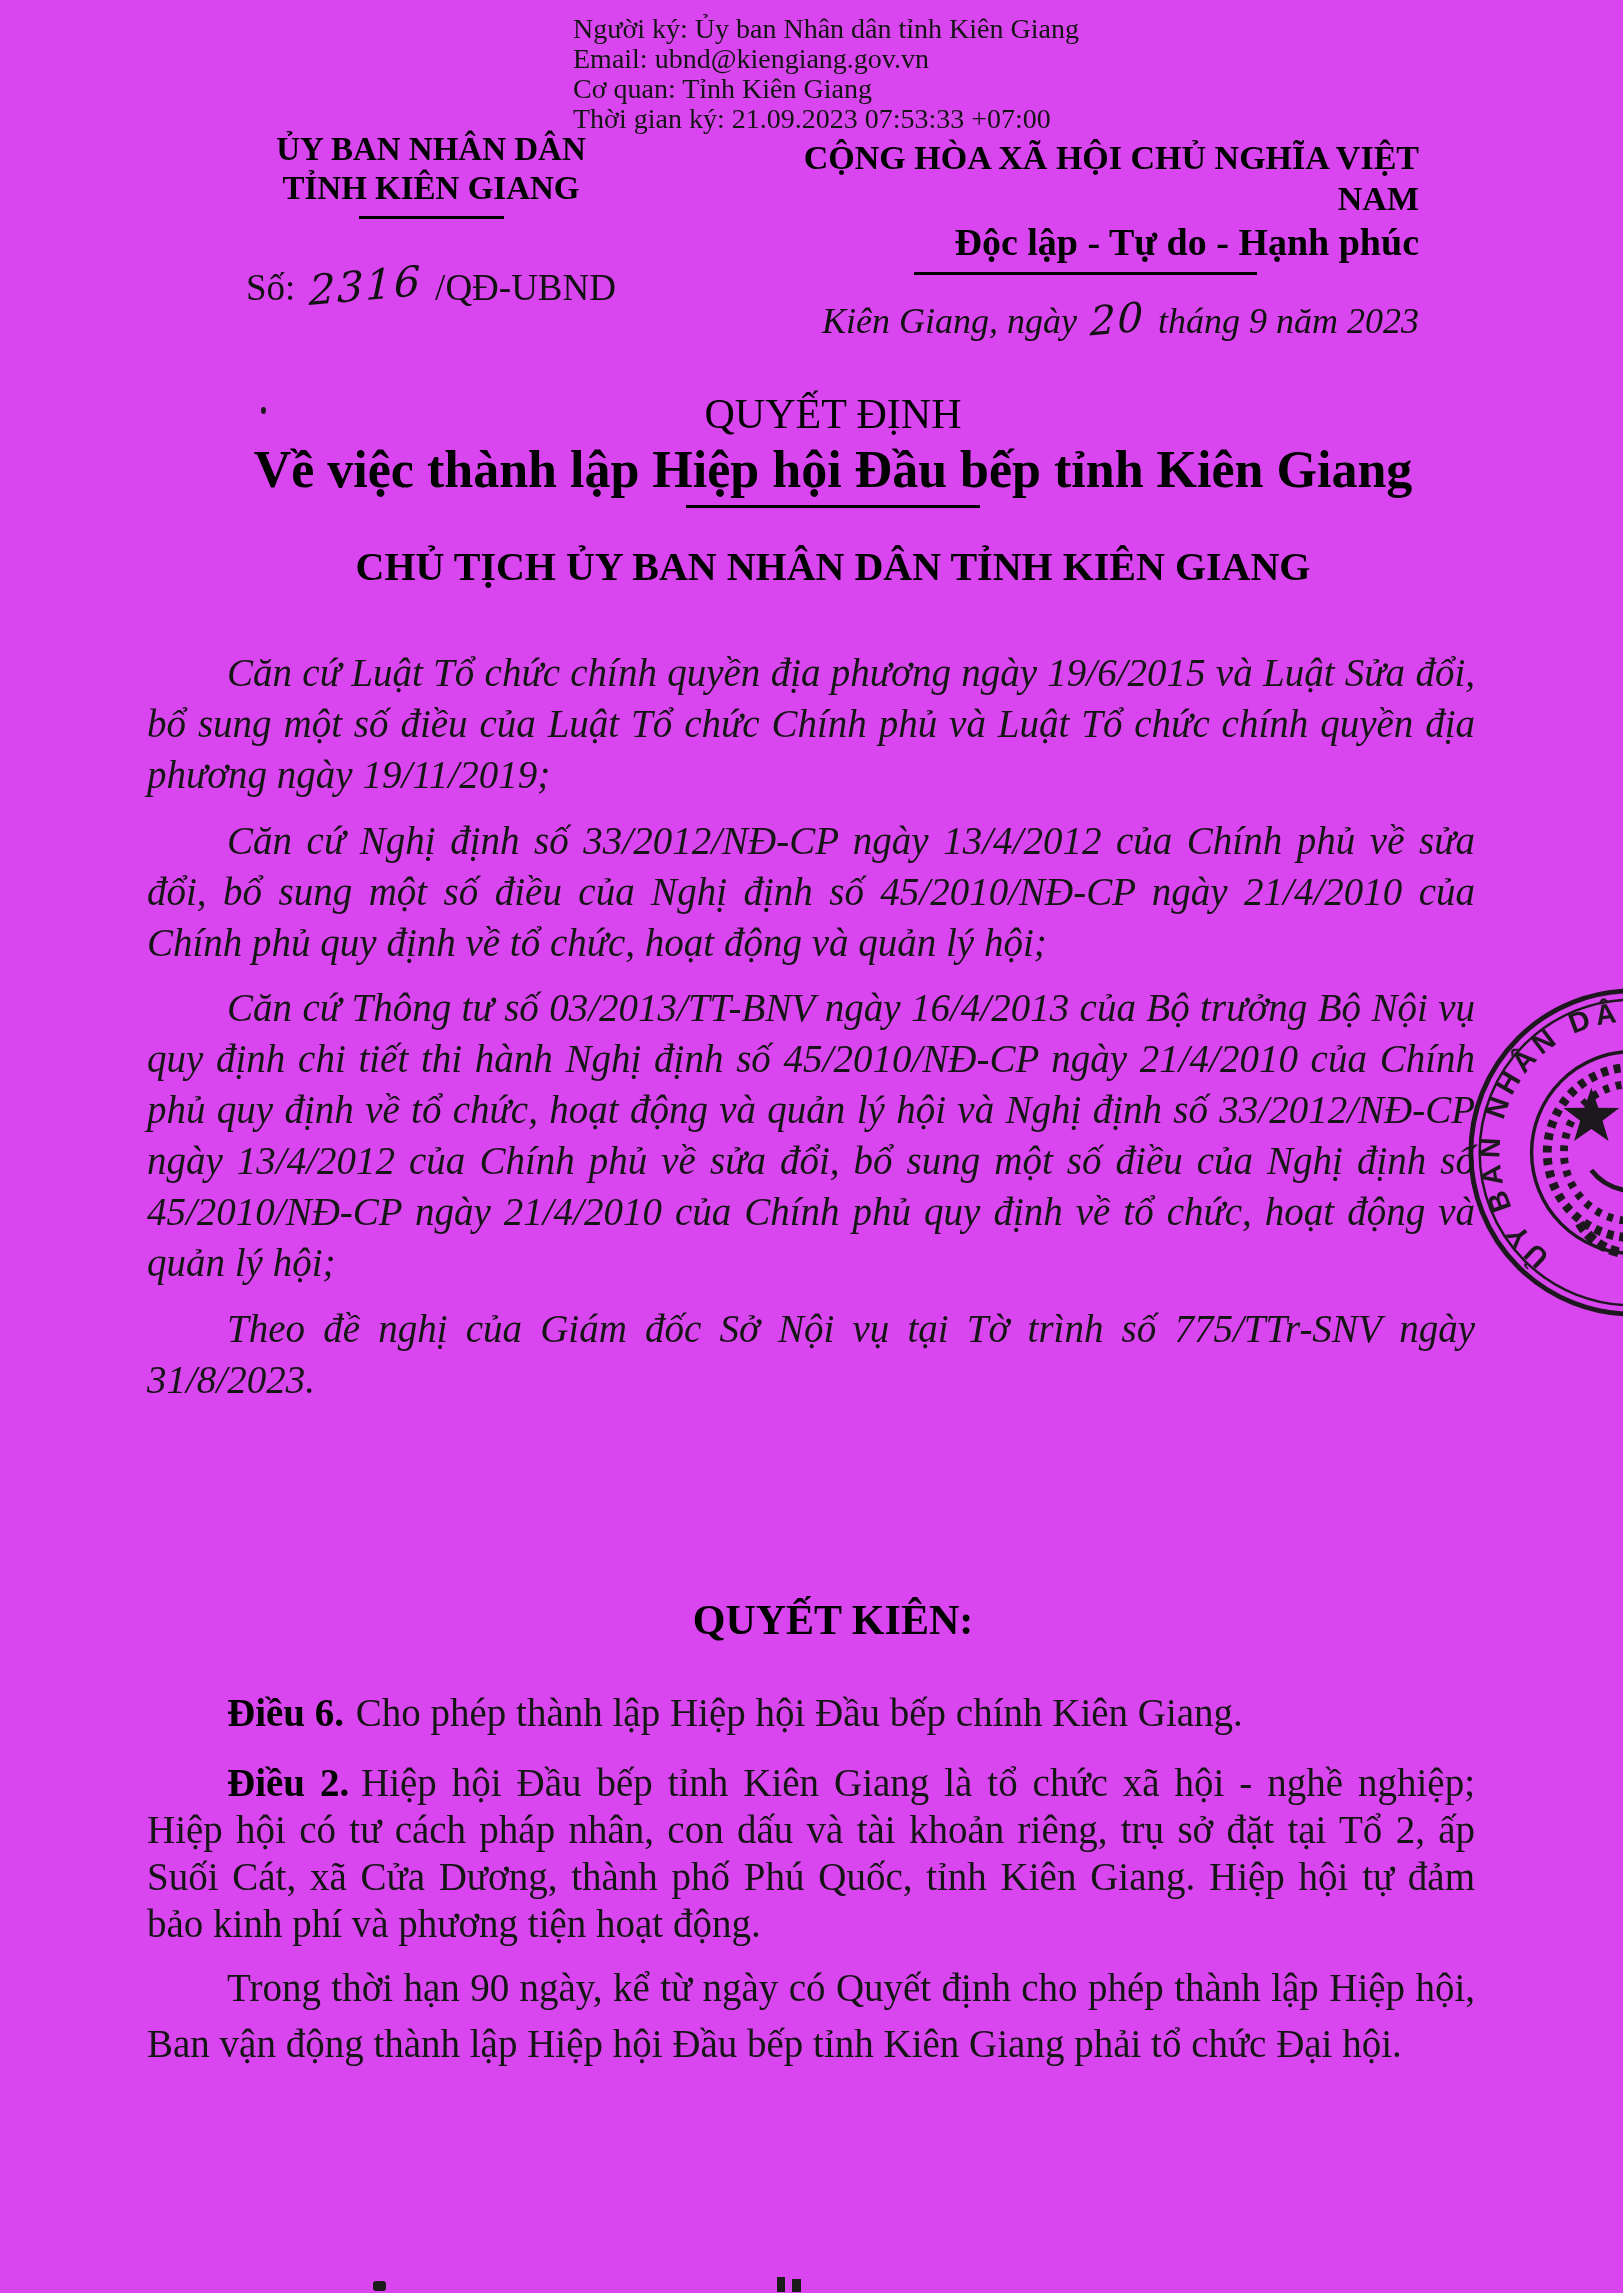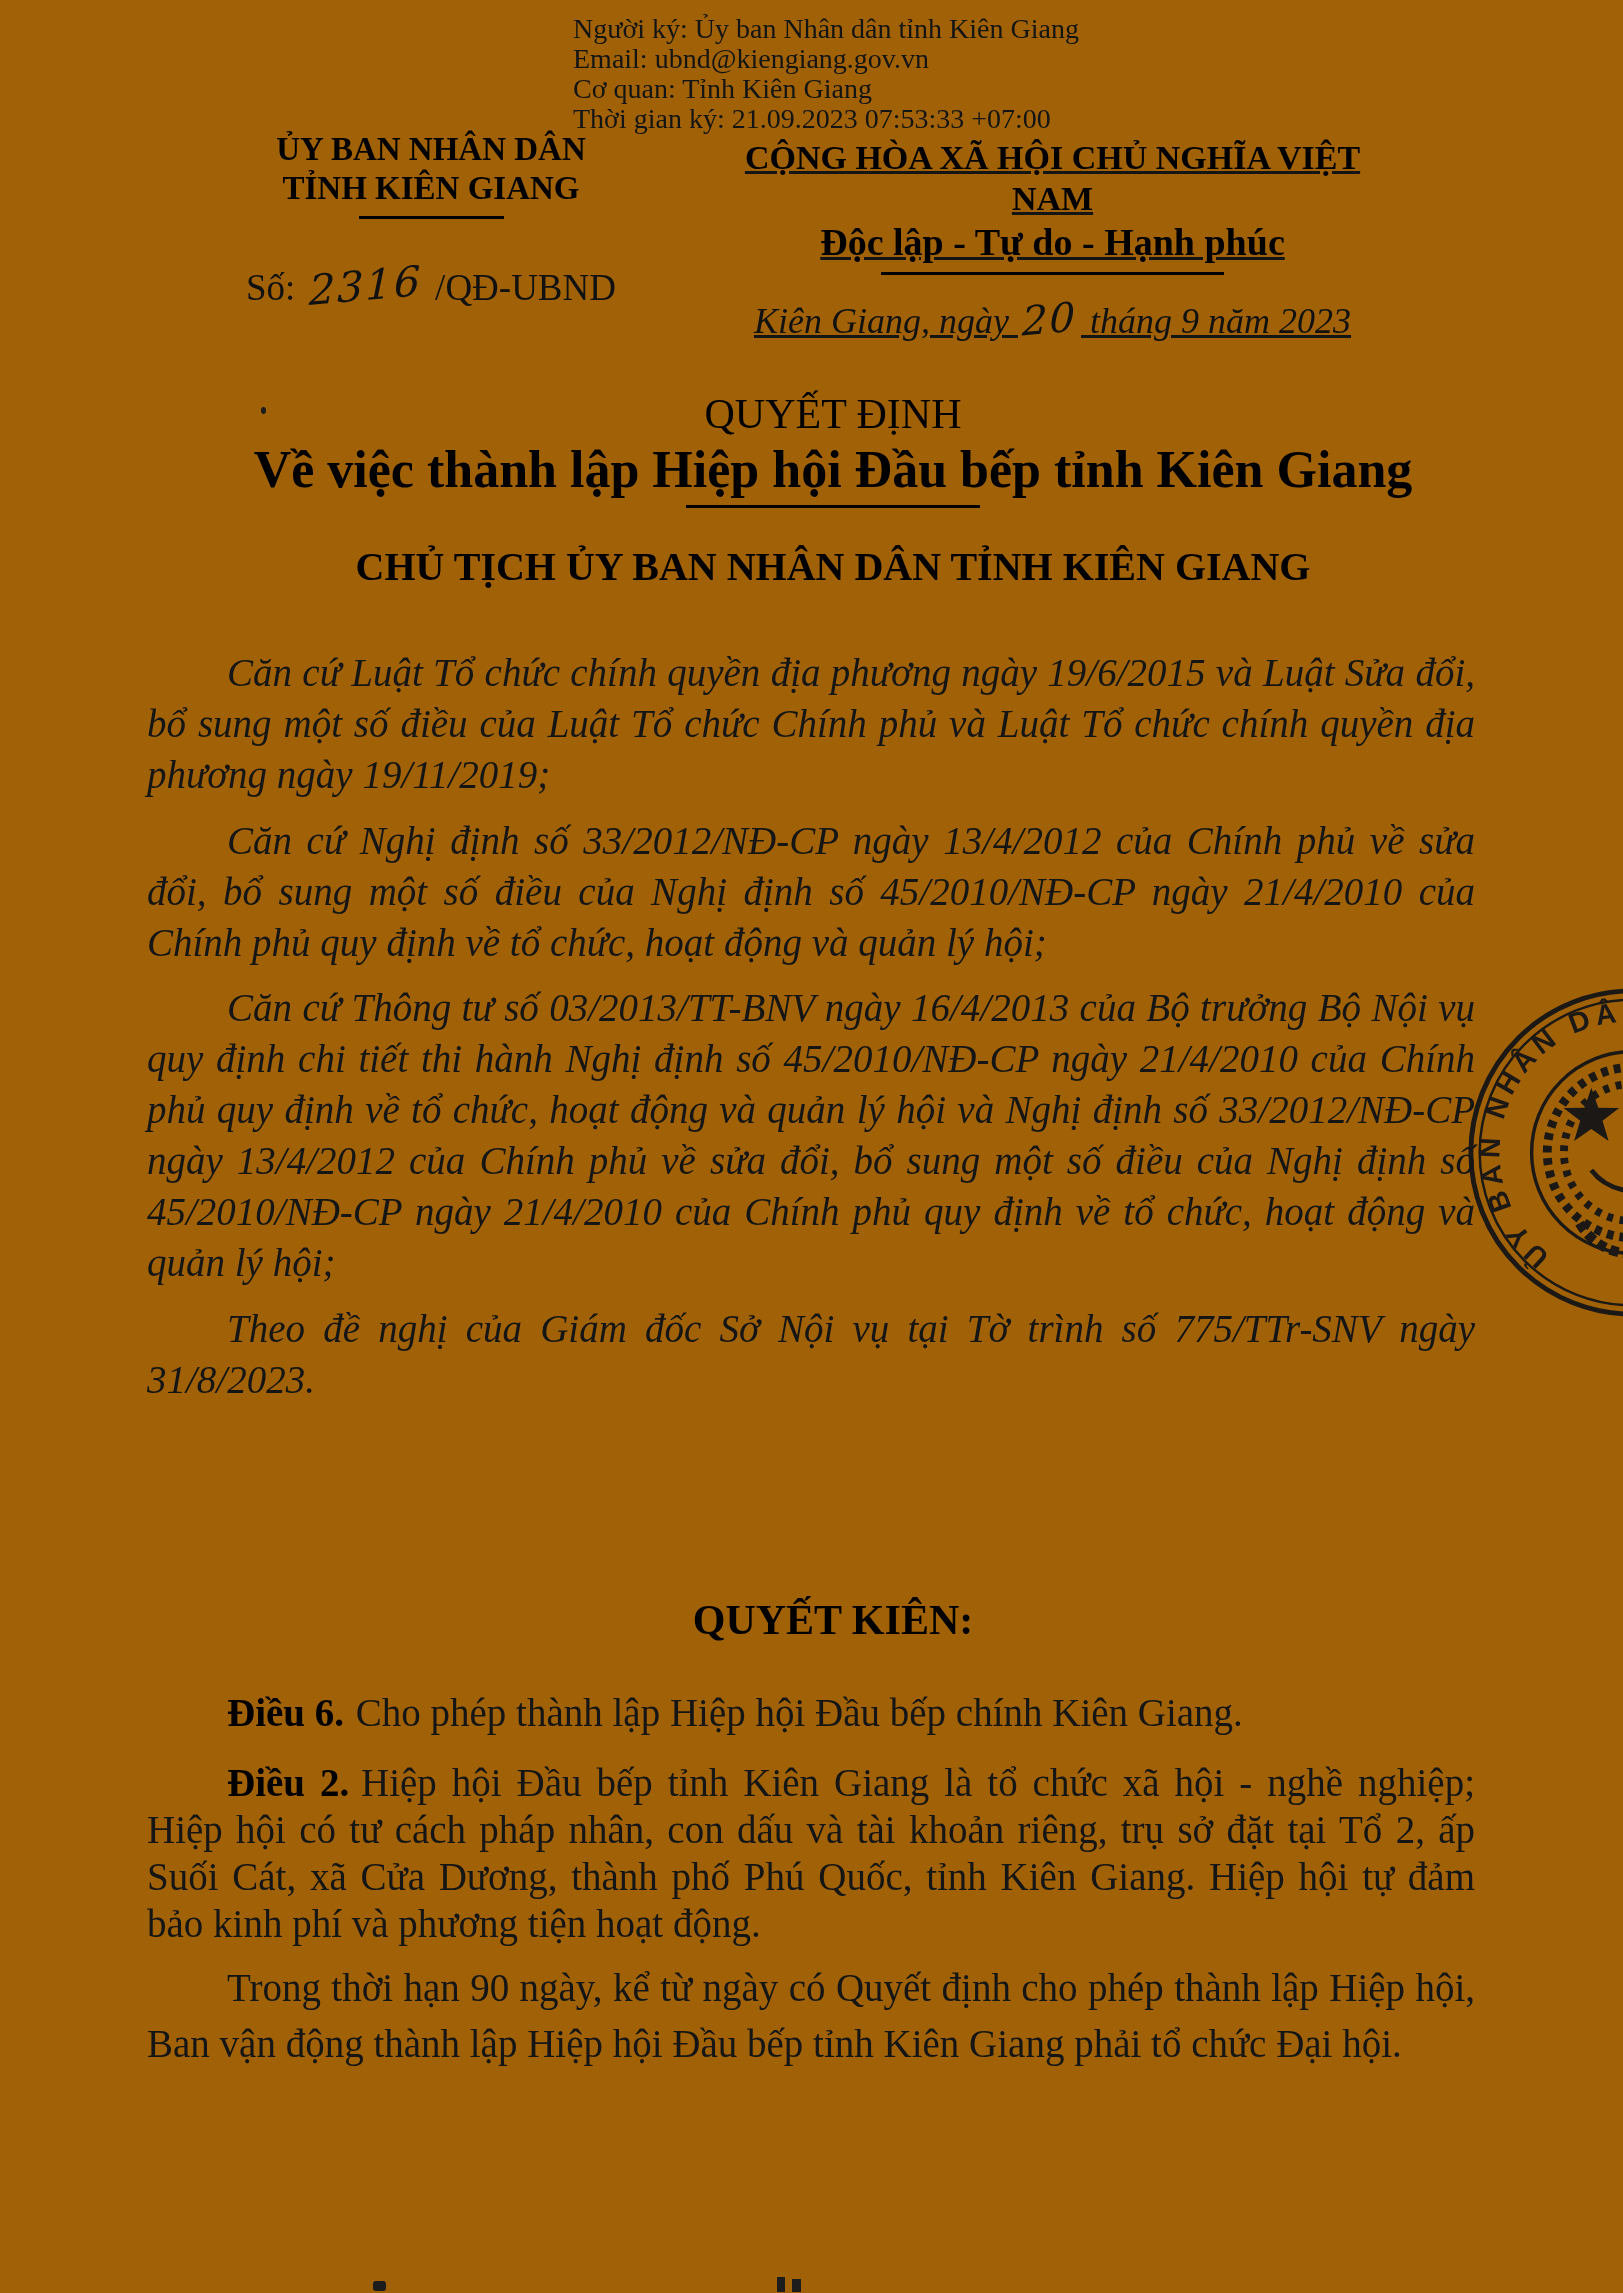--- a/index.html
+++ b/index.html
@@ -1,40 +1,39 @@
 <!DOCTYPE html>
 <html><head>
 <meta charset="utf-8">
 <style>
   html,body{margin:0;padding:0;background:#9a9a9a;}
   .page{
     position:relative;
     width:1623px;height:2294px;
-    background:#a16207;
+    background:#d946ef;
     overflow:hidden;
     font-family:"Liberation Serif","DejaVu Serif",serif;
     color:#151515;
   }
   
   .esign{
     position:absolute;left:573px;top:13.7px;
     font-size:28px;line-height:30px;color:#141414;
   }
   
   .col-left{
     position:absolute;left:186px;top:130px;width:490px;
     text-align:center;
   }
   .col-left .l1,.col-left .l2{font-weight:bold;font-size:33px;line-height:39px;color:#000;}
   .rule-issuer{width:145px;height:2.9px;background:#000;margin:7.8px auto 0 auto;}
   .doc-number{margin-top:43px;font-size:37px;color:#111;}
   .col-right{
-    position:absolute;left:719px;top:137px;width:667px;
-    text-align:center;
-    text-decoration:underline;
+    position:absolute;left:752px;top:137px;width:667px;
+    text-align:right;
   }
   .col-right .m1{font-weight:bold;font-size:34px;line-height:41px;color:#000;}
   .col-right .m2{font-weight:bold;font-size:38px;line-height:47px;color:#000;}
   .rule-motto{width:343px;height:2.9px;background:#000;margin:5.9px auto 0 auto;}
   .place-date{margin-top:21.6px;font-style:italic;font-size:36px;color:#111;white-space:nowrap;}
   .hand{
     font-family:"DejaVu Serif",serif;font-style:italic;
     display:inline-block;transform:rotate(-5deg) skewX(-6deg);
     font-size:1.12em;letter-spacing:2px;padding:0 3.9px;
   }

